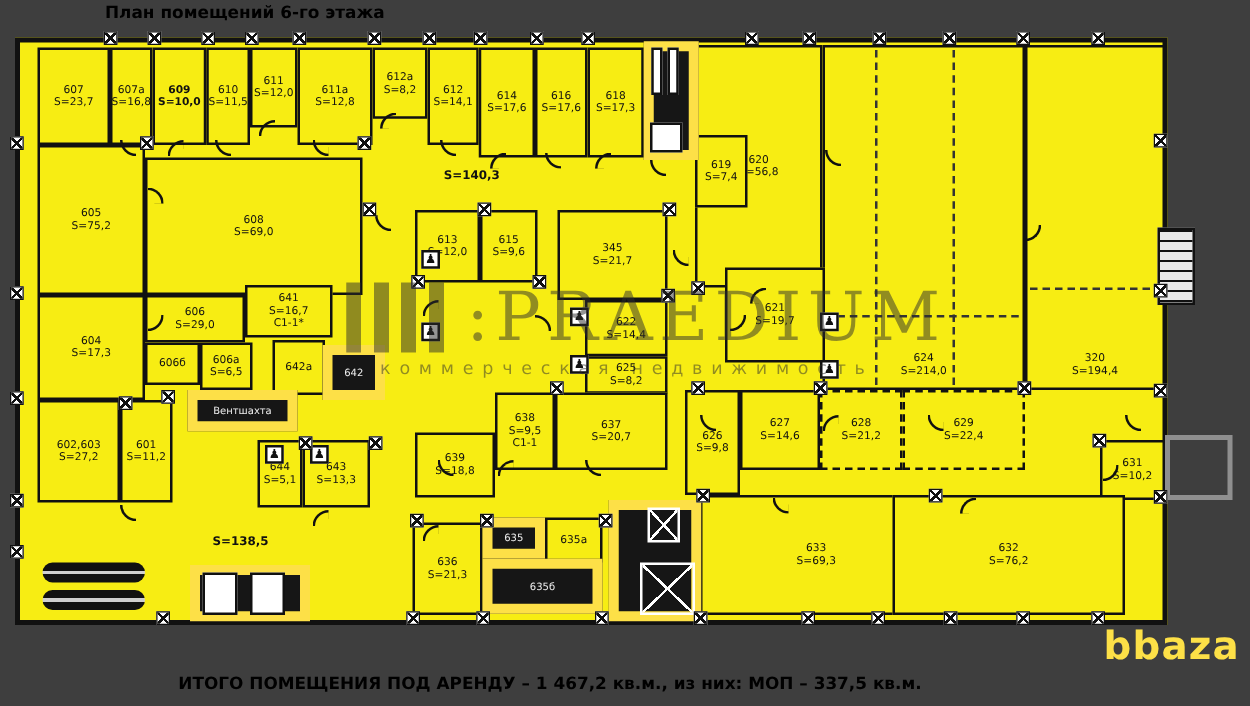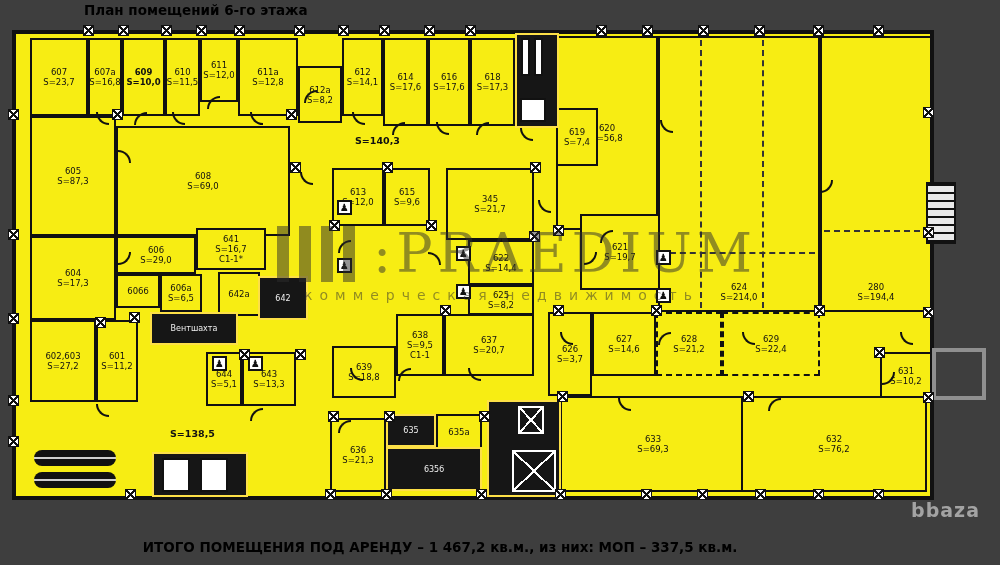--- a/index.html
+++ b/index.html
@@ -5,21 +5,21 @@
   html,body{margin:0;padding:0;background:#3e3e3e;}
   #stage{position:relative;width:1000px;height:565px;background:#3e3e3e;overflow:hidden;
          font-family:"DejaVu Sans",sans-serif;}
   .plan-bg{position:absolute;left:12px;top:30px;width:922px;height:470px;background:#f7ed13;
            border:4px solid #111;box-sizing:border-box;z-index:1;}
   .room{position:absolute;border:2px solid #111;background:#f7ed13;box-sizing:border-box;
         display:flex;align-items:center;justify-content:center;z-index:2;}
   .room.low{align-items:flex-end;padding-bottom:8px;}
   .rlabel{text-align:center;font-size:8.5px;line-height:10px;color:#111;}
   .rlabel.rbold{font-weight:bold;}
-  .dark{position:absolute;background:#161616;border:2px solid #fde047;box-sizing:border-box;color:#eee;
+  .dark{position:absolute;background:#161616;border:8px solid #fde047;box-sizing:border-box;color:#eee;
         display:flex;align-items:center;justify-content:center;font-size:8px;z-index:4;text-align:center;}
   .wbox{position:absolute;background:#fff;border:2px solid #111;box-sizing:border-box;z-index:5;}
   .xbox{position:absolute;border:2px solid #fff;box-sizing:border-box;z-index:5;
         background-image:
          linear-gradient(to top right, transparent calc(50% - 1px), #fff calc(50% - 1px), #fff calc(50% + 1px), transparent calc(50% + 1px)),
          linear-gradient(to top left,  transparent calc(50% - 1px), #fff calc(50% - 1px), #fff calc(50% + 1px), transparent calc(50% + 1px));}
   .col{position:absolute;width:11px;height:11px;background-color:#fff;border:1px solid #111;box-sizing:border-box;z-index:6;
        background-image:
          linear-gradient(45deg, transparent 42%, #111 42%, #111 58%, transparent 58%),
          linear-gradient(135deg, transparent 42%, #111 42%, #111 58%, transparent 58%);}
@@ -30,21 +30,21 @@
   .clabel{position:absolute;font-size:9.5px;font-weight:bold;color:#111;z-index:3;}
   .dashedline{position:absolute;z-index:2;}
   .esc{position:absolute;border-radius:8px;z-index:5;
        background:linear-gradient(180deg,#111 0 42%,#cfcfcf 42% 58%,#111 58% 100%);}
   .ladder{position:absolute;background:#e9e9e9;border:2px solid #111;box-sizing:border-box;z-index:5;
           background-image:repeating-linear-gradient(180deg,#111 0 2px,transparent 2px 8px);}
   .graybox{position:absolute;border:4px solid #8f8f8f;box-sizing:border-box;z-index:5;}
   .title{position:absolute;left:84px;top:2px;font-size:13.5px;font-weight:bold;color:#000;z-index:10;}
   .footer{position:absolute;left:70px;top:539px;width:740px;text-align:center;font-size:13.5px;
           font-weight:bold;color:#000;z-index:10;}
-  .brand{position:absolute;right:20px;top:499px;font-size:19px;font-weight:bold;color:#a3a3a3;
+  .brand{position:absolute;right:8px;top:499px;font-size:31px;font-weight:bold;color:#fde047;
          letter-spacing:1px;z-index:10;}
   .watermark{position:absolute;left:246px;top:222px;z-index:8;pointer-events:none;
              display:flex;flex-direction:column;align-items:center;opacity:0.5;}
   .wm-row{display:flex;align-items:center;gap:10px;padding-left:31px;}
   .wm-logo{width:86px;height:56px;
            background:repeating-linear-gradient(90deg,#2c2c2c 0 12px,transparent 12px 22px);}
   .wm-text{font-family:"DejaVu Serif",serif;font-size:54px;color:#2e2e2e;letter-spacing:5px;}
   .wm-tag{font-size:14px;color:#2e2e2e;letter-spacing:7px;margin-top:2px;}
 </style>
 </head>
@@ -94,21 +94,21 @@
         <div>611</div>
         <div>S=12,0</div>
       </div>
     </div>
     <div class="room" style="left: 238px; top: 38px; width: 60px; height: 78px;">
       <div class="rlabel">
         <div>611а</div>
         <div>S=12,8</div>
       </div>
     </div>
-    <div class="room" style="left: 298px; top: 38px; width: 44px; height: 57px; margin-top: 28px;">
+    <div class="room" style="left: 298px; top: 38px; width: 44px; height: 57px;">
       <div class="rlabel">
         <div>612а</div>
         <div>S=8,2</div>
       </div>
     </div>
     <div class="room" style="left: 342px; top: 38px; width: 41px; height: 78px;">
       <div class="rlabel">
         <div>612</div>
         <div>S=14,1</div>
       </div>
@@ -144,28 +144,28 @@
       </div>
     </div>
     <div class="room low" style="left: 658px; top: 36px; width: 162px; height: 276px;">
       <div class="rlabel">
         <div>624</div>
         <div>S=214,0</div>
       </div>
     </div>
     <div class="room low" style="left: 820px; top: 36px; width: 112px; height: 276px;">
       <div class="rlabel">
-        <div>280</div>
+        <div>320</div>
         <div>S=194,4</div>
       </div>
     </div>
     <div class="room" style="left: 30px; top: 116px; width: 86px; height: 120px;">
       <div class="rlabel">
         <div>605</div>
-        <div>S=87,3</div>
+        <div>S=75,2</div>
       </div>
     </div>
     <div class="room" style="left: 116px; top: 126px; width: 174px; height: 110px;">
       <div class="rlabel">
         <div>608</div>
         <div>S=69,0</div>
       </div>
     </div>
     <div class="room" style="left: 332px; top: 168px; width: 52px; height: 58px;">
       <div class="rlabel">
@@ -277,21 +277,21 @@
     </div>
     <div class="room" style="left: 444px; top: 314px; width: 90px; height: 62px;">
       <div class="rlabel">
         <div>637</div>
         <div>S=20,7</div>
       </div>
     </div>
     <div class="room" style="left: 548px; top: 312px; width: 44px; height: 84px;">
       <div class="rlabel">
         <div>626</div>
-        <div>S=3,7</div>
+        <div>S=9,8</div>
       </div>
     </div>
     <div class="room" style="left: 592px; top: 312px; width: 64px; height: 64px;">
       <div class="rlabel">
         <div>627</div>
         <div>S=14,6</div>
       </div>
     </div>
     <div class="room" style="left: 656px; top: 312px; width: 66px; height: 64px; border-style: dashed;">
       <div class="rlabel">
@@ -321,21 +321,21 @@
       <div class="rlabel">
         <div>635а</div>
       </div>
     </div>
     <div class="room" style="left: 560px; top: 396px; width: 186px; height: 96px;">
       <div class="rlabel">
         <div>633</div>
         <div>S=69,3</div>
       </div>
     </div>
-    <div class="room" style="left: 741px; top: 396px; width: 186px; height: 96px;">
+    <div class="room" style="left: 714px; top: 396px; width: 186px; height: 96px;">
       <div class="rlabel">
         <div>632</div>
         <div>S=76,2</div>
       </div>
     </div>
     <div class="dark" style="left: 150px; top: 312px; width: 88px; height: 33px;">Вентшахта</div>
     <div class="dark" style="left: 258px; top: 276px; width: 50px; height: 44px;">642</div>
     <div class="dark" style="left: 515px; top: 33px; width: 44px; height: 95px;"></div>
     <div class="dark" style="left: 386px; top: 414px; width: 50px; height: 33px;">635</div>
     <div class="dark" style="left: 386px; top: 447px; width: 96px; height: 44px;">635б</div>

